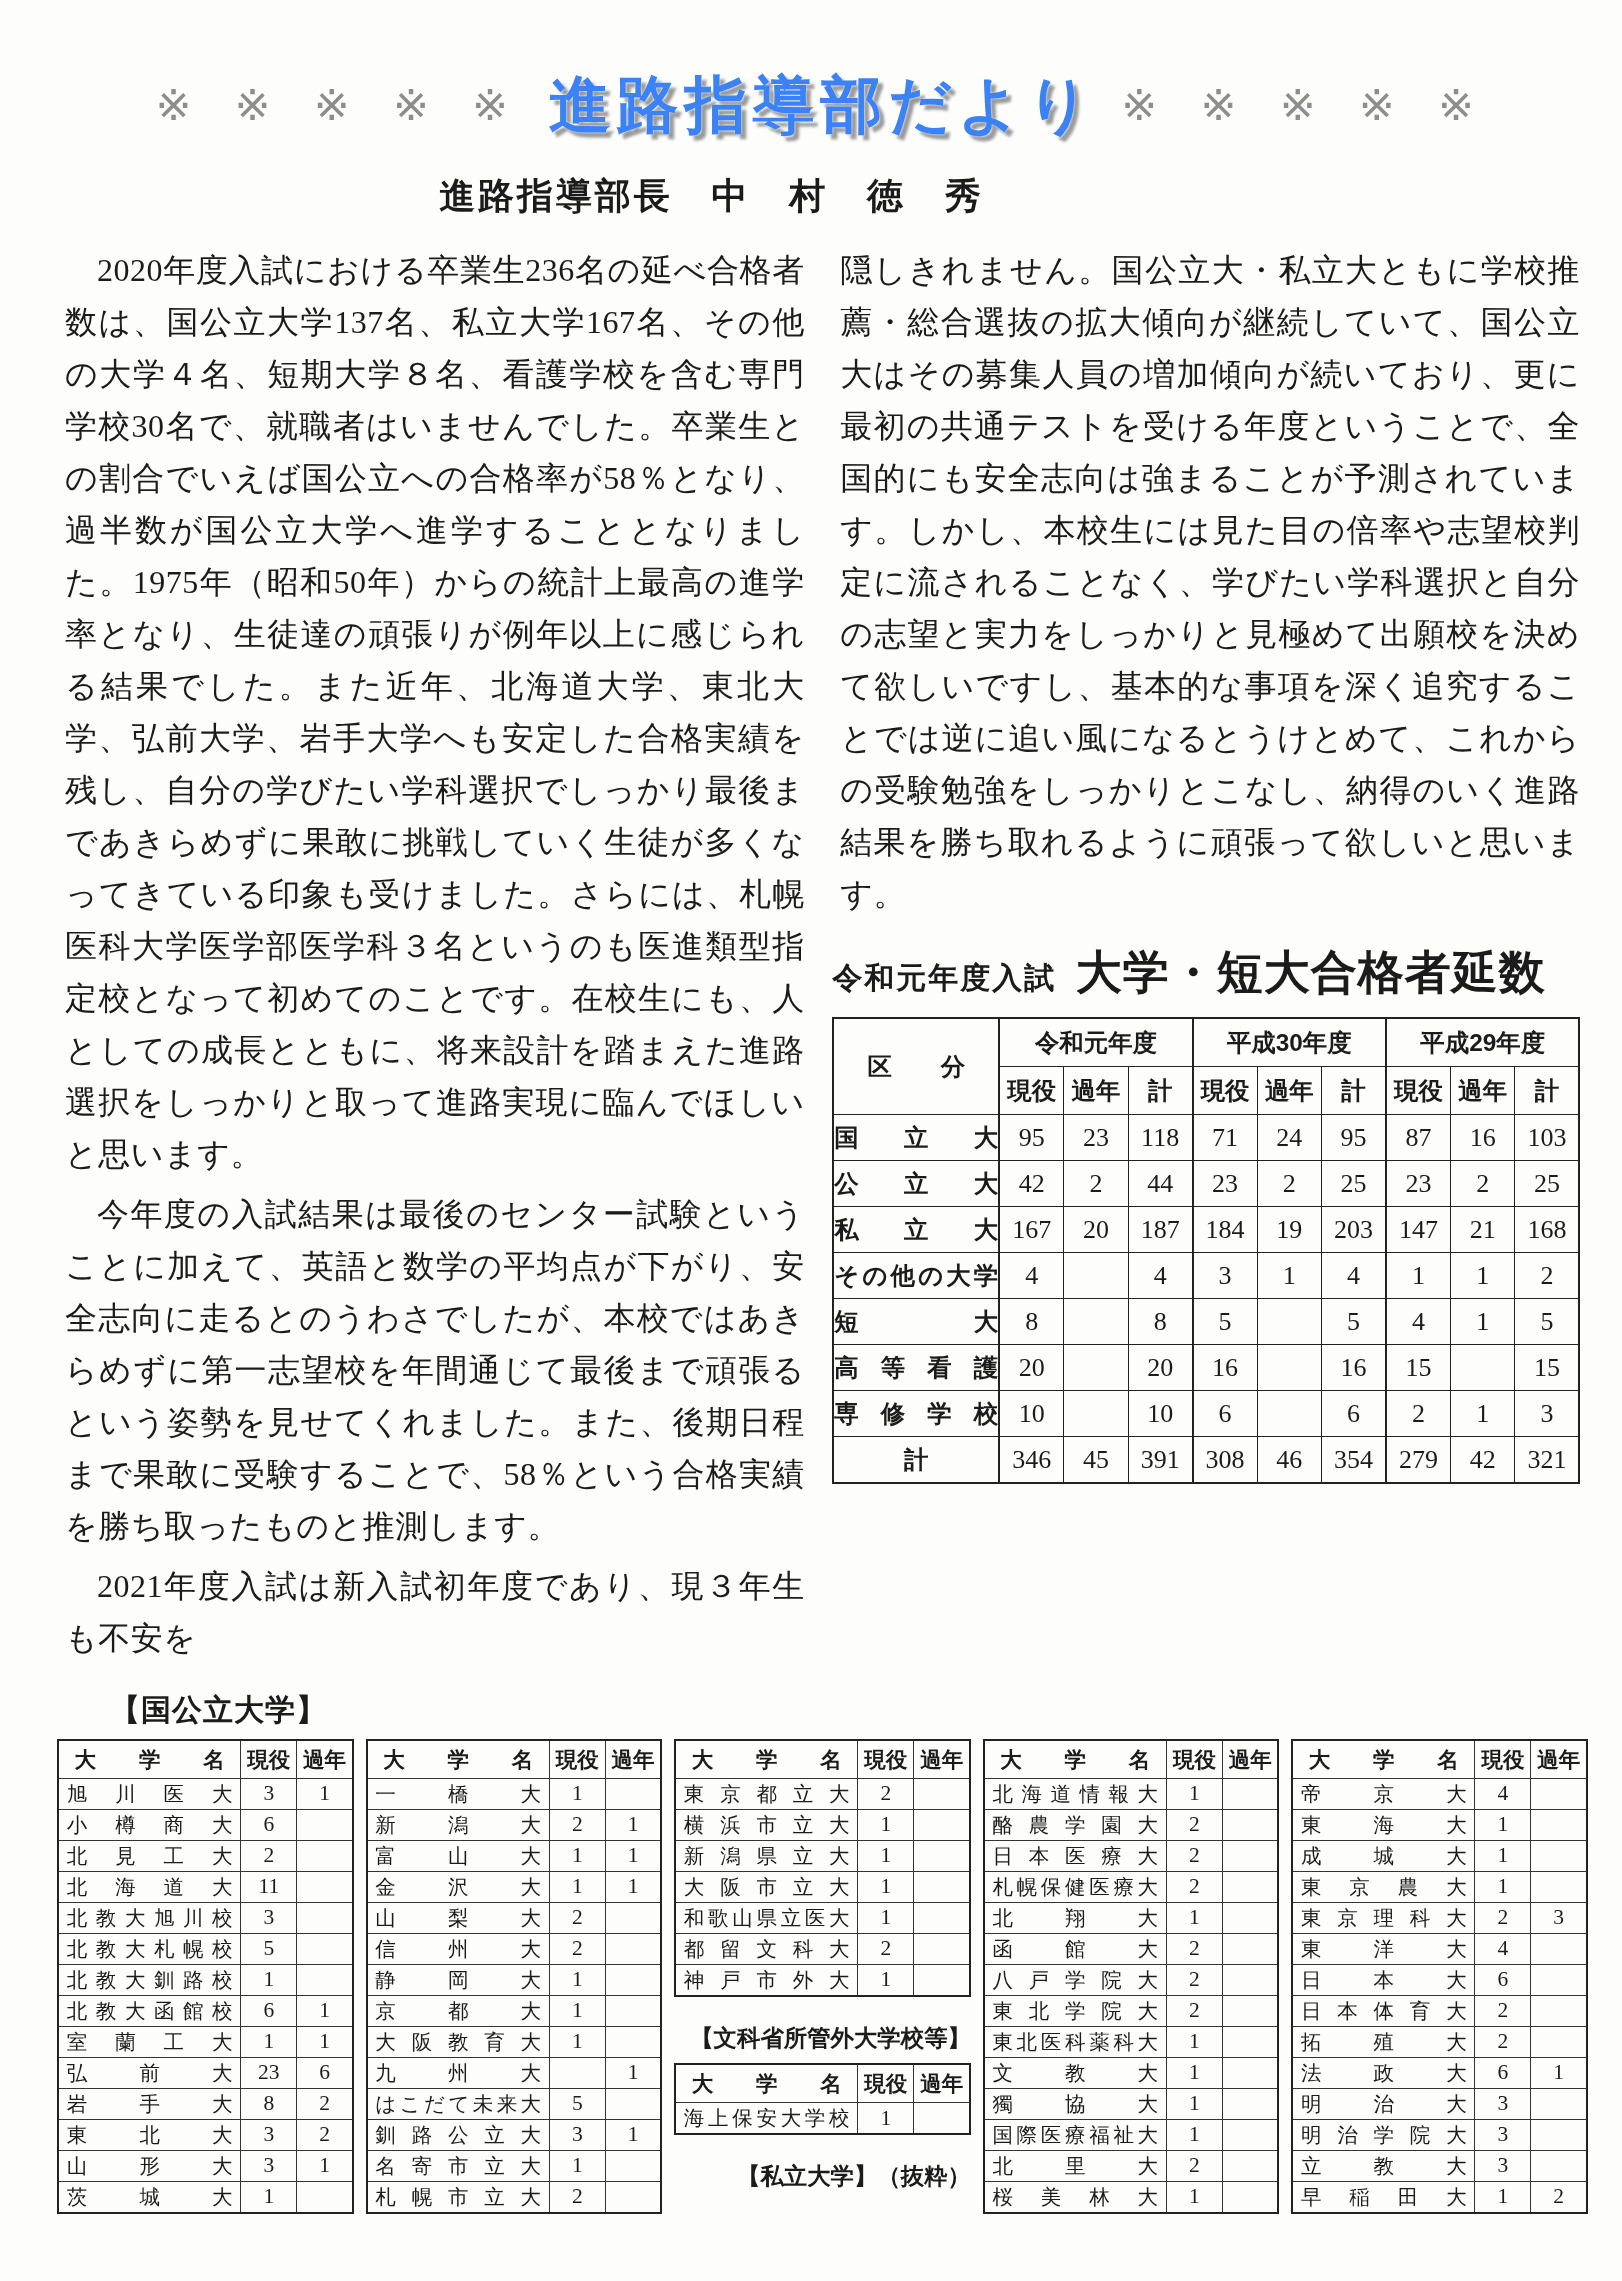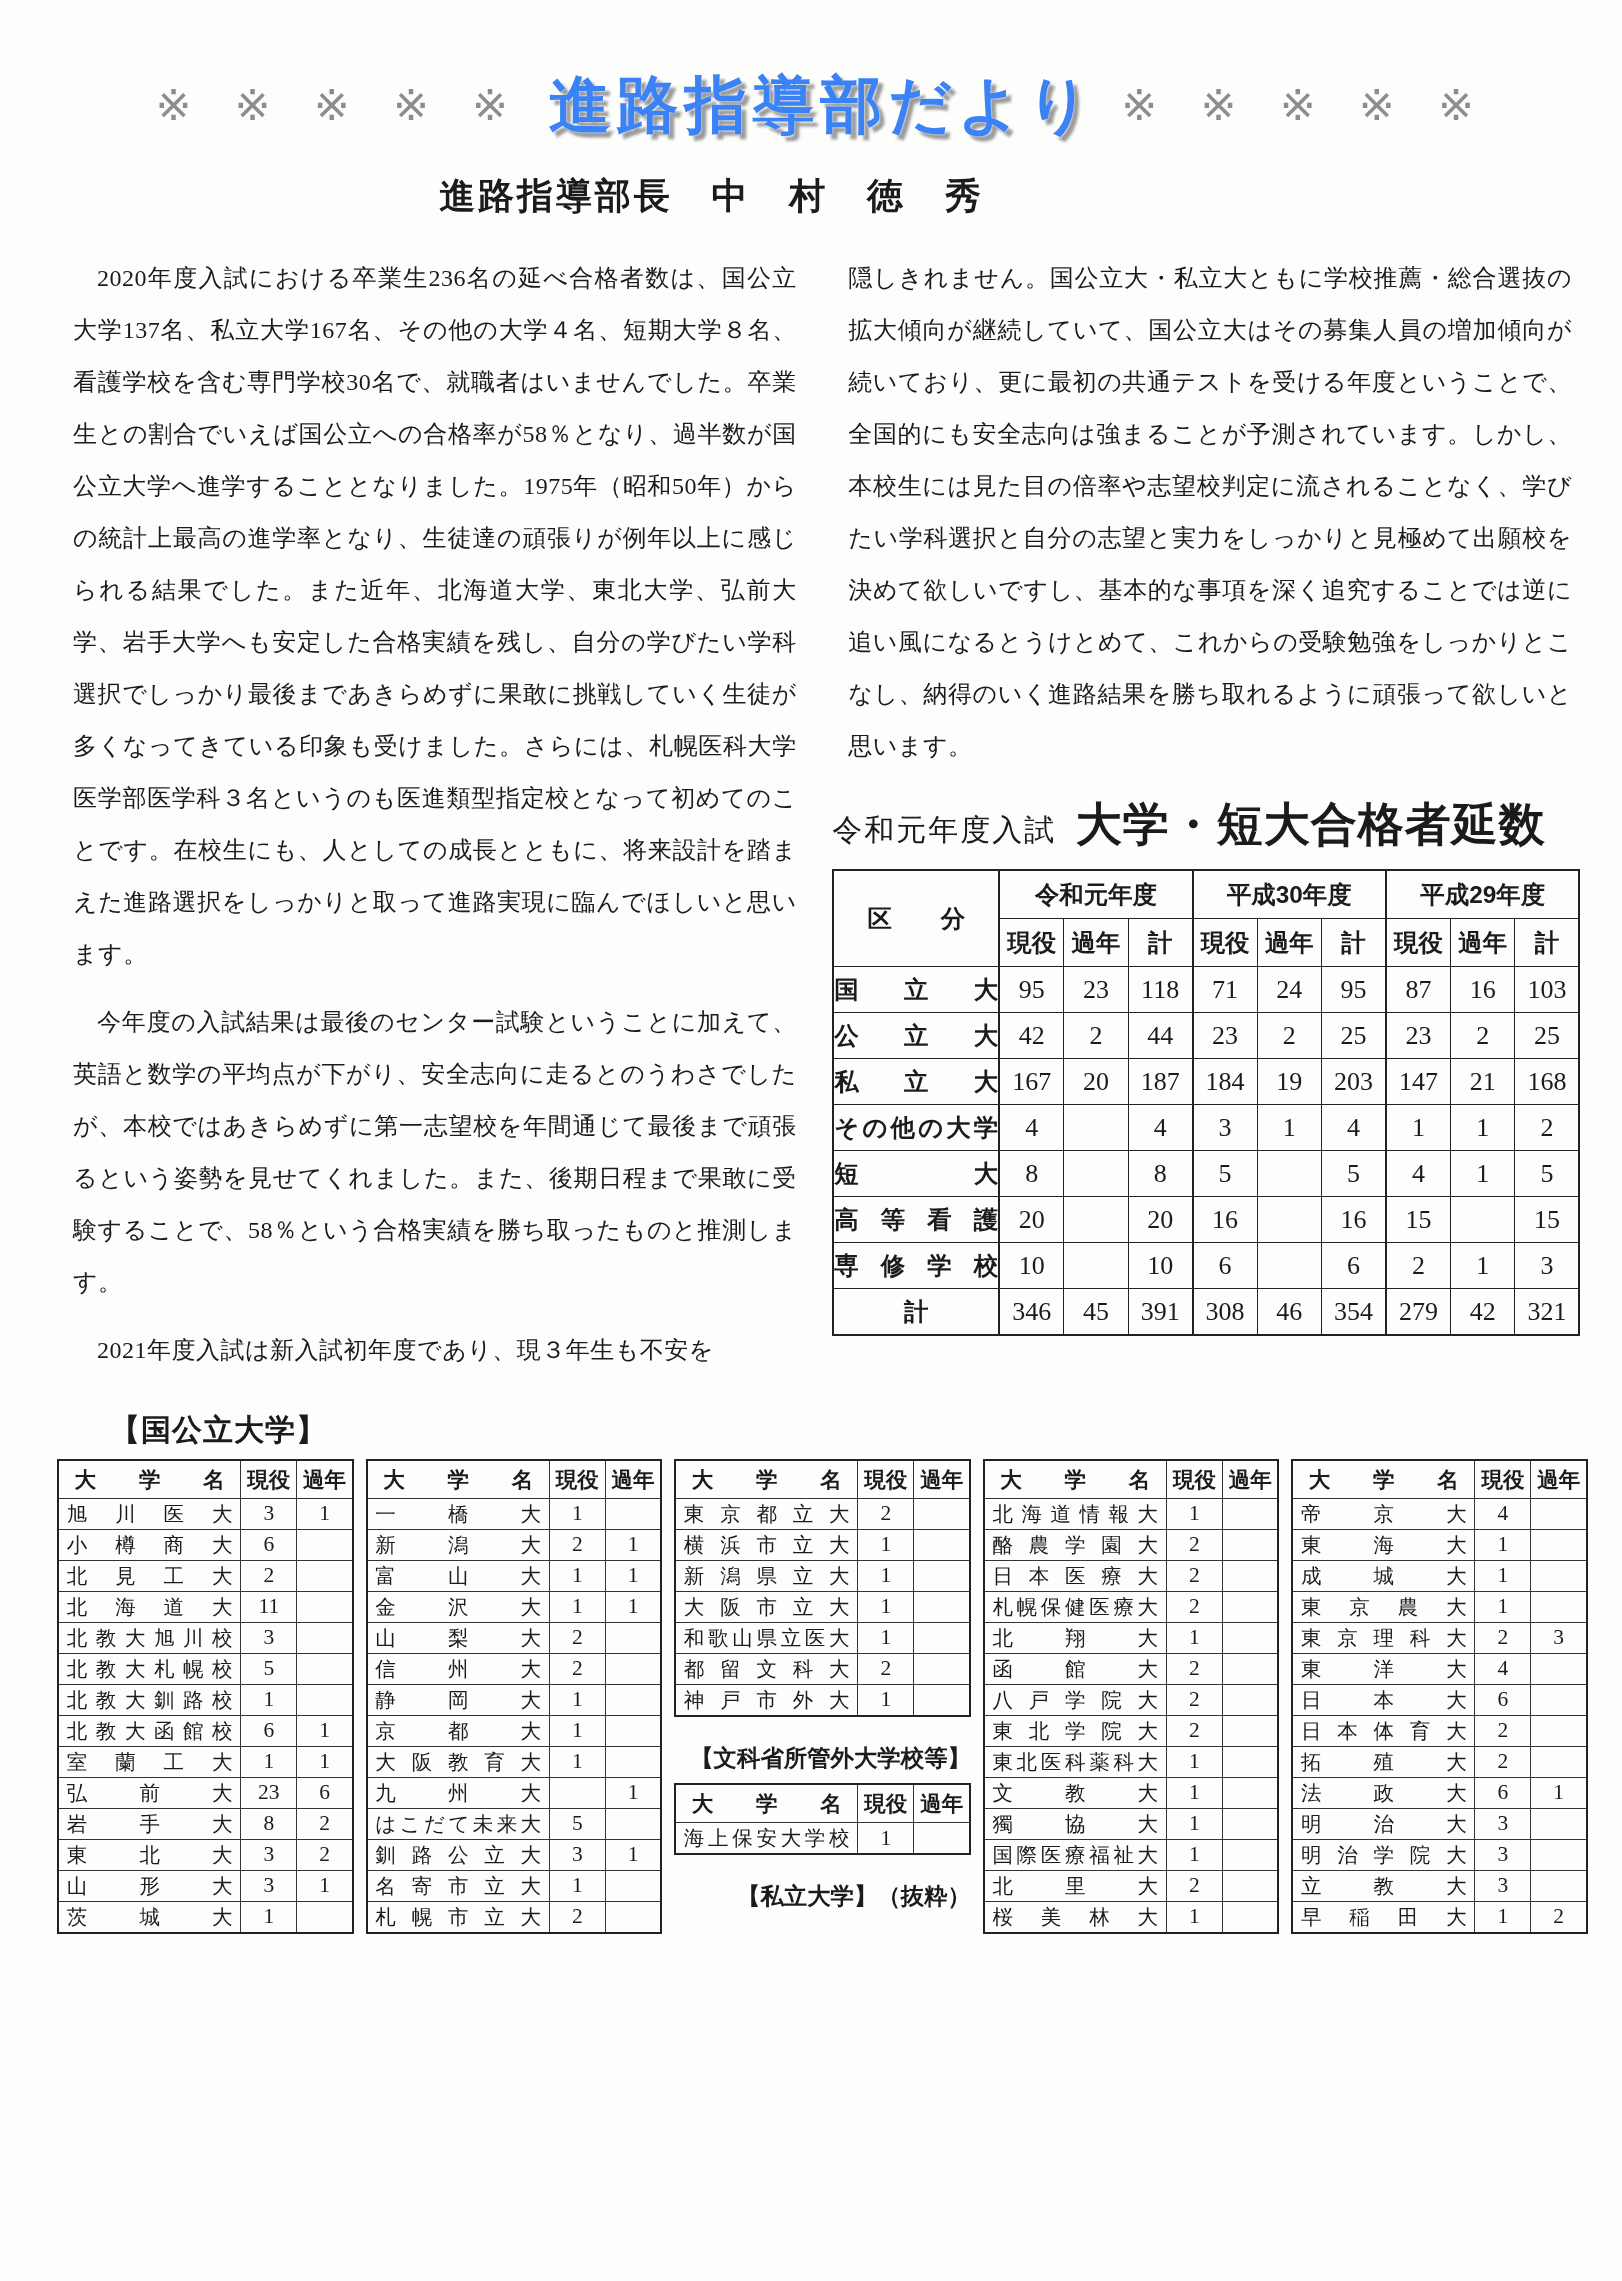--- a/index.html
+++ b/index.html
@@ -47,37 +47,37 @@
     letter-spacing:2.9px;
   }
   
   .columns{
     display:flex;
     gap:19.5px;
     margin-top:15.6px;
   }
   .col{flex:1 1 0;}
   .col p{
-    margin:16px;
-    font-size:24px;
+    margin:8px;
+    font-size:32px;
     line-height:52px;
     text-align:justify;
     text-justify:inter-ideograph;
     text-indent:1em;
     letter-spacing:0.5px;
   }
   .col p.no-indent{text-indent:0;}
   
   .summary-heading{
     margin:21.5px 0 13.7px 0;
     white-space:nowrap;
   }
   .summary-heading .small{
     font-family:"Liberation Sans","DejaVu Sans",sans-serif;
-    font-size:30px;font-weight:400;letter-spacing:2px;
+    font-size:30px;font-weight:700;letter-spacing:2px;
   }
   .summary-heading .large{
     font-family:"Liberation Sans","DejaVu Sans",sans-serif;
     font-size:46px;font-weight:900;letter-spacing:1px;
     margin-left:15.6px;
   }
   table.summary{
     border-collapse:collapse;
     width:99%;
     border:2.9px solid #222;

